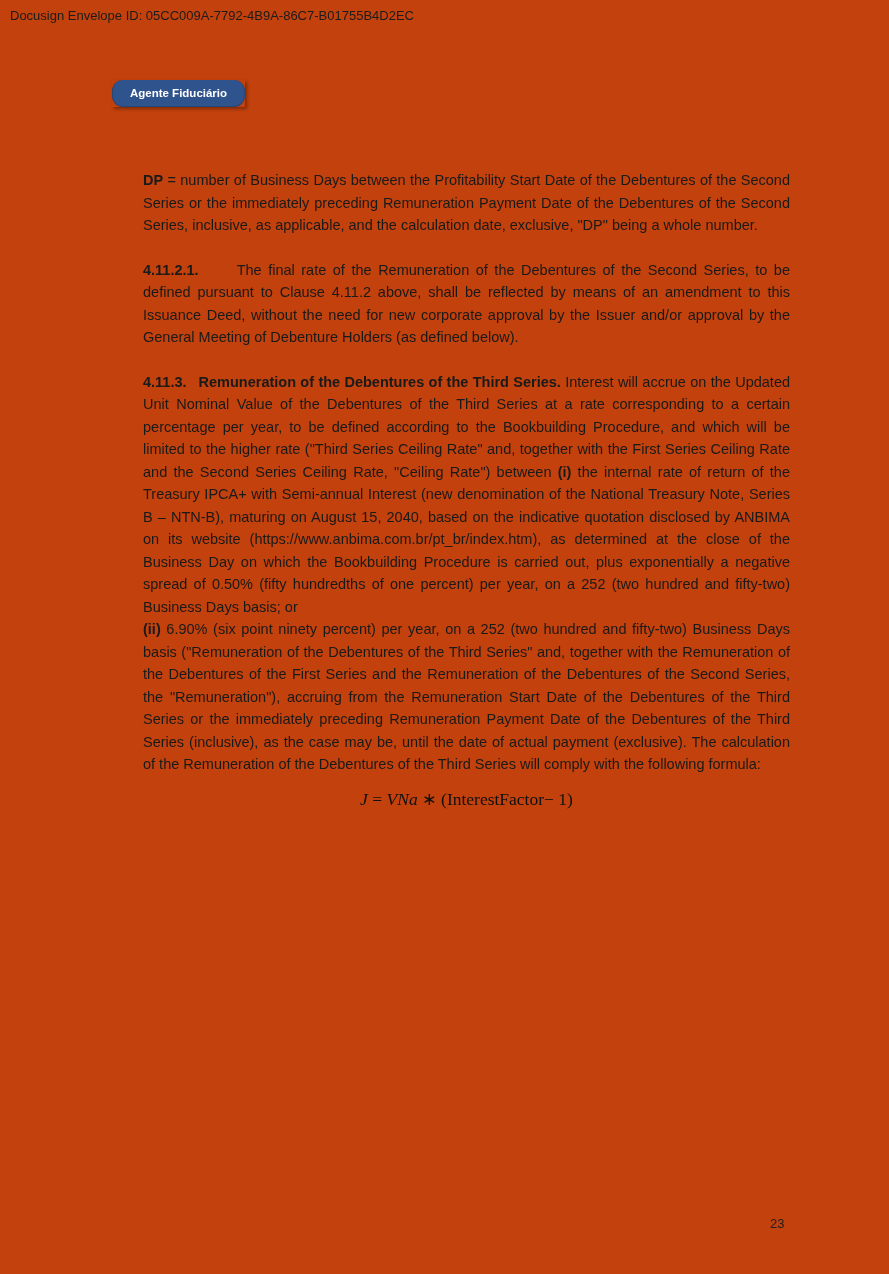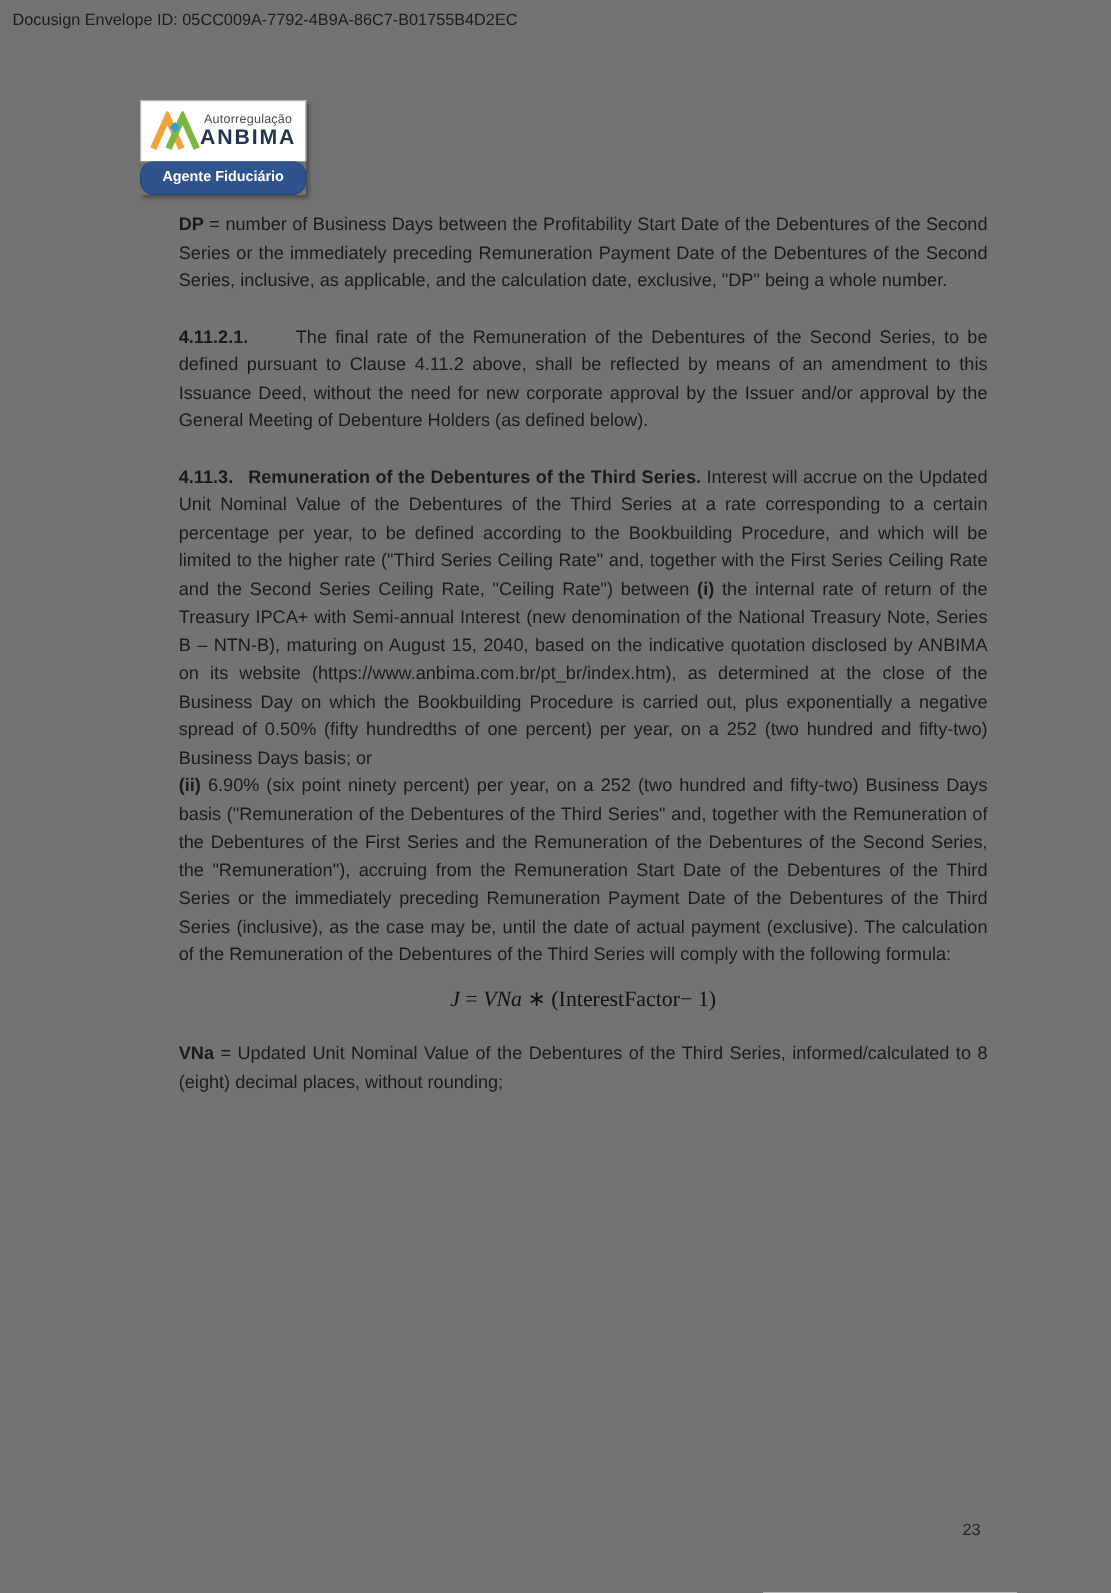--- a/index.html
+++ b/index.html
@@ -1,18 +1,18 @@
 <!DOCTYPE html>
 <html><head>
 <meta charset="utf-8">
 <style>
   html,body { margin:0; padding:0; background:#e9e9e9; }
   .page {
     position:relative; width:889px; height:1274px; margin:0 auto;
-    background:#737373; overflow:hidden;
+    background:#c2410c; overflow:hidden;
     font-family:"Liberation Sans", sans-serif; color:#1a1a1a;
   }
   .docusign-header {
     position:absolute; left:10px; top:8px;
     font-size:13px; color:#1c1c1c; white-space:nowrap;
   }
   
   .logo-badge {
     position:absolute; left:112px; top:80px; width:133px;
     box-shadow:2px 2px 3px rgba(0,0,0,0.35);
@@ -50,38 +50,26 @@
   .page-number { position:absolute; left:770px; top:1216px; font-size:13px; color:#222; }
 </style>
 </head>
 <body>
 
 <div class="page">
 
   <div class="docusign-header">Docusign Envelope ID: 05CC009A-7792-4B9A-86C7-B01755B4D2EC</div>
 
   <div class="logo-badge">
-    <div class="logo-top">
-      <svg class="logo-mark" width="40" height="32" viewBox="0 0 46 36">
-        <polyline class="mark-left" points="3,34 16,5 29,34" fill="none" stroke-width="6" stroke="#f2a33c"></polyline>
-        <polyline class="mark-right" points="17,34 30,5 43,34" fill="none" stroke-width="6" stroke="#7db742"></polyline>
-        <rect class="mark-diamond" x="19.5" y="11" width="7" height="7" transform="rotate(45 23 14.5)" fill="#2d9fd8"></rect>
-      </svg>
-      <div class="logo-text">
-        <div class="logo-sub">Autorregulação</div>
-        <div class="logo-main" style="color: rgb(32, 53, 78);">ANBIMA</div>
-      </div>
-    </div>
     <div class="logo-banner" style="background: rgb(47, 83, 140); border-radius: 11px;">Agente Fiduciário</div>
   </div>
 
   <div class="doc-body" id="doc-body">
       <div class="para indent"><span class="b">DP</span><span> = number of Business Days between the Profitability Start Date of the Debentures of the Second Series or the immediately preceding Remuneration Payment Date of the Debentures of the Second Series, inclusive, as applicable, and the calculation date, exclusive, "DP" being a whole number.</span></div>
       <div class="para indent"><span class="b">4.11.2.1.</span><span class="spacer" style="width: 38px;"></span><span>The final rate of the Remuneration of the Debentures of the Second Series, to be defined pursuant to Clause 4.11.2 above, shall be reflected by means of an amendment to this Issuance Deed, without the need for new corporate approval by the Issuer and/or approval by the General Meeting of Debenture Holders (as defined below).</span></div>
       <div class="para"><span class="b">4.11.3.</span><span class="spacer" style="width: 12px;"></span><span class="b">Remuneration of the Debentures of the Third Series.</span><span> Interest will accrue on the Updated Unit Nominal Value of the Debentures of the Third Series at a rate corresponding to a certain percentage per year, to be defined according to the Bookbuilding Procedure, and which will be limited to the higher rate ("</span><span class="u">Third Series Ceiling Rate</span><span>" and, together with the First Series Ceiling Rate and the Second Series Ceiling Rate, "</span><span class="u">Ceiling Rate</span><span>") between </span><span class="b">(i)</span><span> the internal rate of return of the Treasury IPCA+ with Semi-annual Interest (new denomination of the National Treasury Note, Series B – NTN-B), maturing on August 15, 2040, based on the indicative quotation disclosed by ANBIMA on its website (https://www.anbima.com.br/pt_br/index.htm), as determined at the close of the Business Day on which the Bookbuilding Procedure is carried out, plus exponentially a negative spread of 0.50% (fifty hundredths of one percent) per year, on a 252 (two hundred and fifty-two) Business Days basis; or</span></div>
       <div class="para no-gap"><span class="b">(ii)</span><span> 6.90% (six point ninety percent) per year, on a 252 (two hundred and fifty-two) Business Days basis ("</span><span class="u">Remuneration of the Debentures of the Third Series</span><span>" and, together with the Remuneration of the Debentures of the First Series and the Remuneration of the Debentures of the Second Series, the "</span><span class="u">Remuneration</span><span>"), accruing from the Remuneration Start Date of the Debentures of the Third Series or the immediately preceding Remuneration Payment Date of the Debentures of the Third Series (inclusive), as the case may be, until the date of actual payment (exclusive). The calculation of the Remuneration of the Debentures of the Third Series will comply with the following formula:</span></div>
       <div class="formula"><span class="i">J</span><span> = </span><span class="i">VNa</span><span> ∗ (InterestFactor− 1)</span></div>
-      <div class="para indent"><span class="b">VNa</span><span> = Updated Unit Nominal Value of the Debentures of the Third Series, informed/calculated to 8 (eight) decimal places, without rounding;</span></div>
     </div>
 
   <div class="page-number">23</div>
 
 </div>
 
 </body></html>

